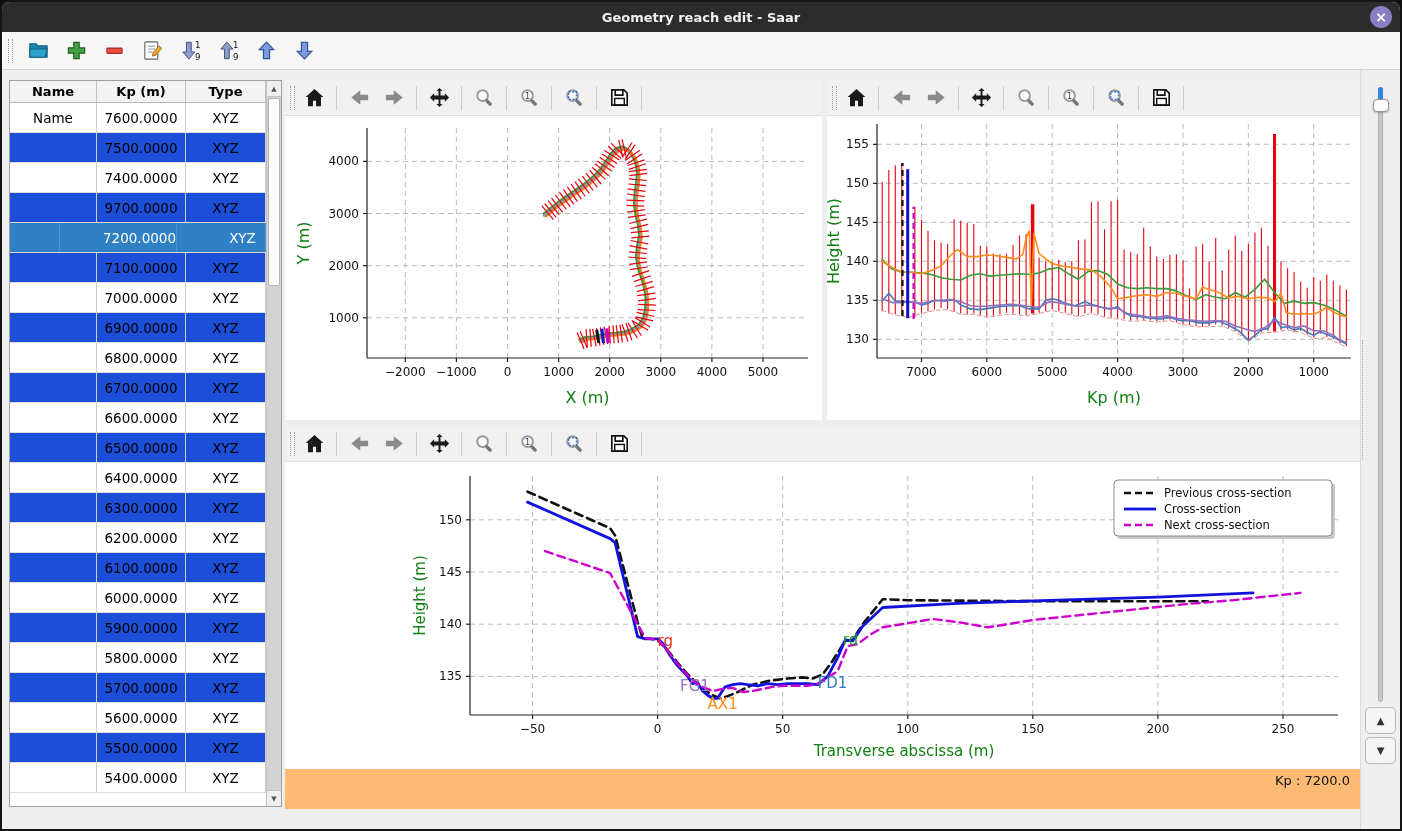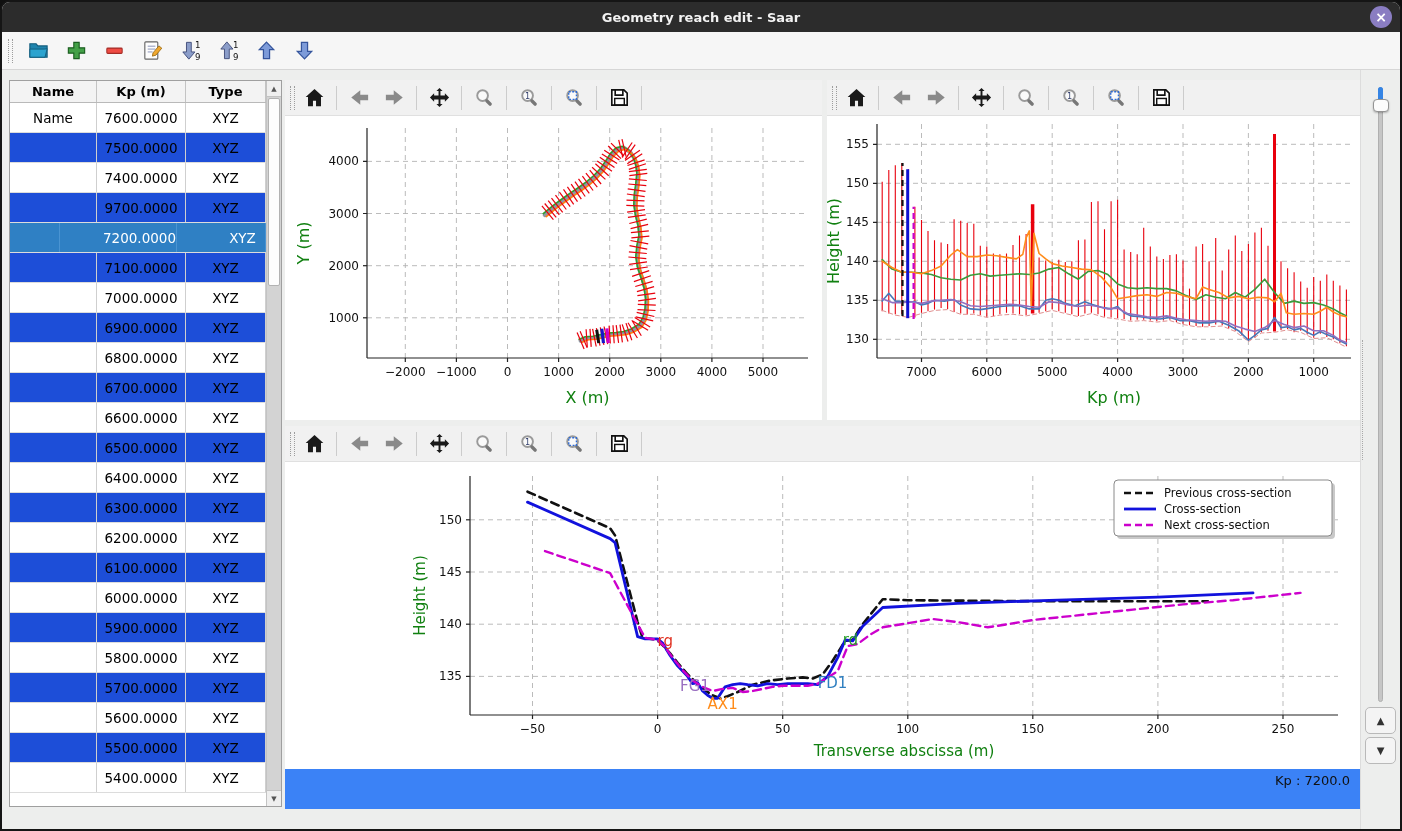--- a/index.html
+++ b/index.html
@@ -43,21 +43,21 @@
   .pane { background:#fff; display:flex; flex-direction:column; }
   .pane-tl { width:537px; }
   .pane-tr { flex:1; min-width:0; }
   .pane-b { margin-top:6px; height:343px; background:#fff; }
   .nav-toolbar { height:36px; background:#f1f1f1; border-bottom:1px solid #e0e0e0; display:flex; align-items:center; padding-left:5px; gap:3px; }
   .nav-btn { width:32px; height:28px; display:flex; align-items:center; justify-content:center; border-radius:3px; }
   .tsep { width:1px; height:24px; background:#cccccc; margin:0 3px; }
   .plot-svg { display:block; background:#fff; }
   svg text { font-family:"DejaVu Sans","Liberation Sans",sans-serif; }
 
-  .status { height:40px; text-align:right; padding:3px 10px 0 0; font-size:13px; color:#111; line-height:17px; background:#3b82f6; }
+  .status { height:40px; text-align:right; padding:3px 10px 0 0; font-size:13px; color:#111; line-height:17px; background:#fdba74; }
 
   
   .slider-col { width:40px; position:relative; background:#edeeed; border-left:1px solid #dcdcdc; }
   .v-grip { position:absolute; left:1px; top:270px; width:4px; height:120px; border-left:1px dotted #a8a8a8; }
   .slider-track { position:absolute; left:17px; top:17px; width:5px; height:615px; background:#c6c6c6; border-radius:3px; border:1px solid #b0b0b0; }
   .slider-fill { position:absolute; left:17px; top:17px; width:5px; height:15px; background:#3584e4; border-radius:3px; }
   .slider-handle { position:absolute; left:12px; top:29px; width:16px; height:13px; background:#fcfcfc; border:1px solid #949494; border-radius:4px; box-shadow:0 1px 2px rgba(0,0,0,.25); }
   .sl-btn { position:absolute; left:4px; width:31px; height:27px; background:#f4f4f4; border:1px solid #b9b9b9; border-radius:5px; display:flex; align-items:center; justify-content:center; font-size:10px; color:#333; }
   .sl-up { top:637px; } .sl-down { top:667px; }
 </style>

